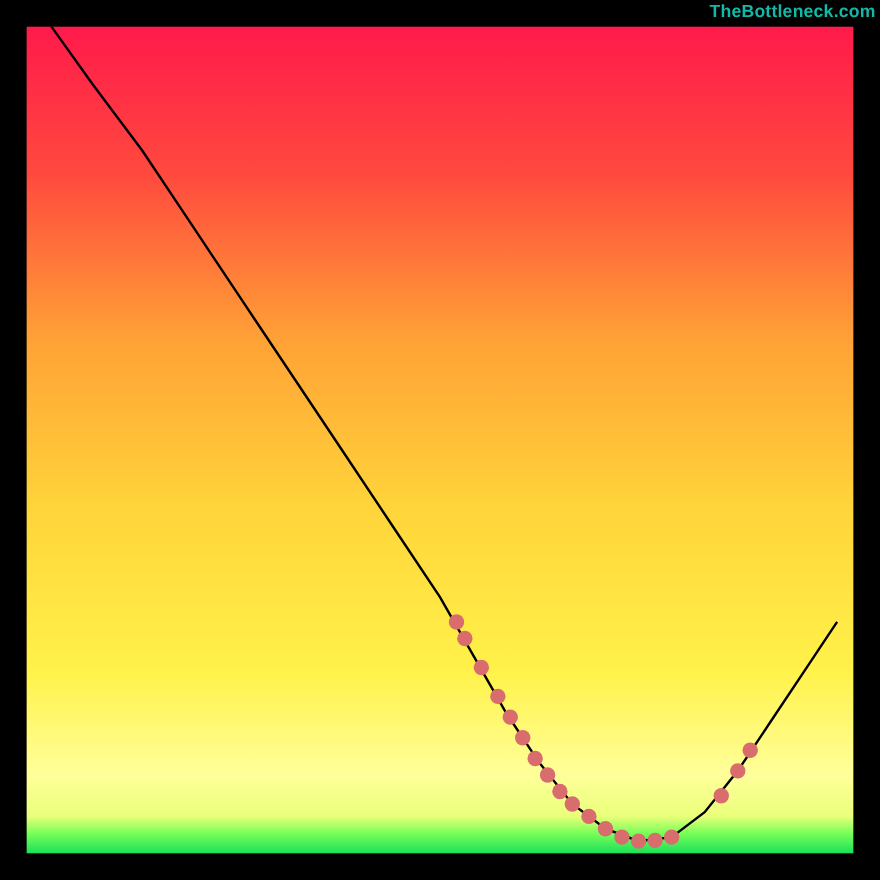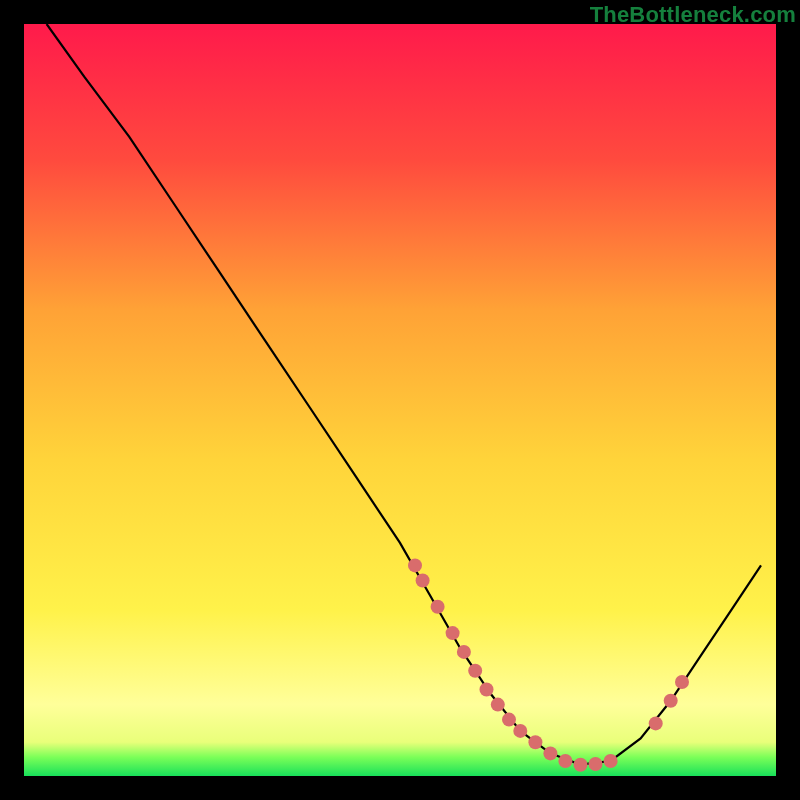--- a/index.html
+++ b/index.html
@@ -24,23 +24,23 @@
     left: 0;
     top: 0;
     width: 752px;
     height: 752px;
     
   }
   .watermark {
     position: absolute;
     top: 2px;
     right: 4px;
-    font-size: 22px;
+    font-size: 16px;
     font-weight: 600;
-    color: #15803d;
+    color: #14b8a6;
     letter-spacing: 0.2px;
     user-select: none;
   }
   svg {
     position: absolute;
     left: 0;
     top: 0;
   }
 </style>
 </head>

